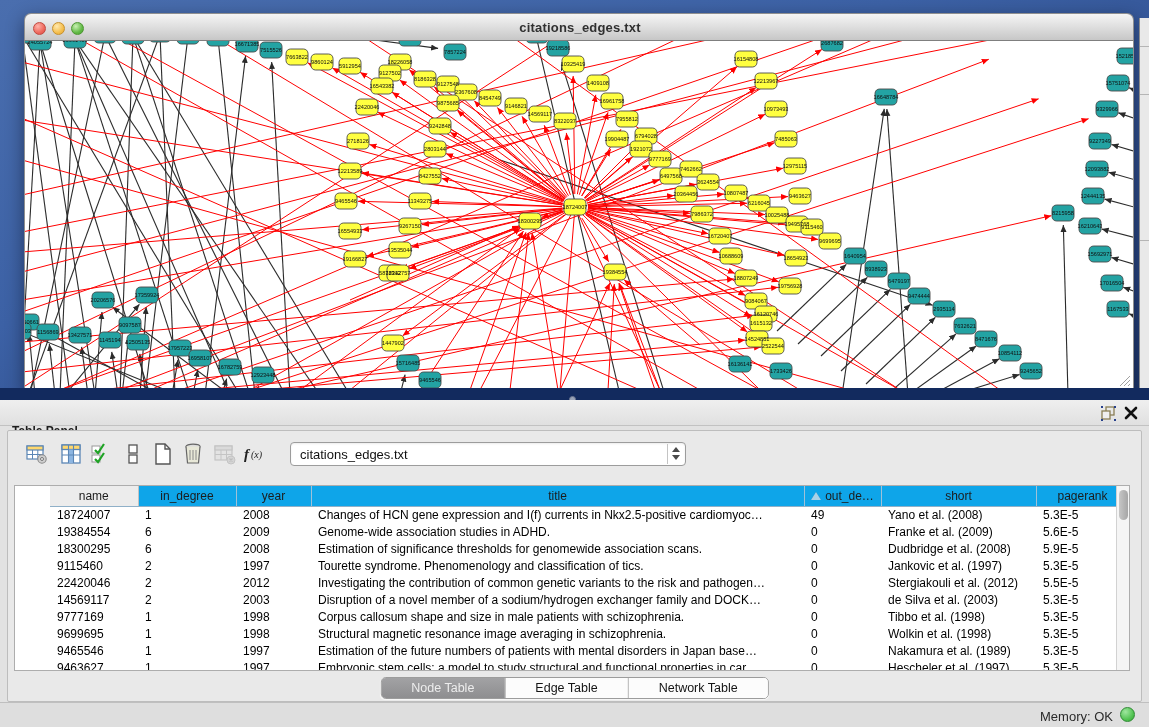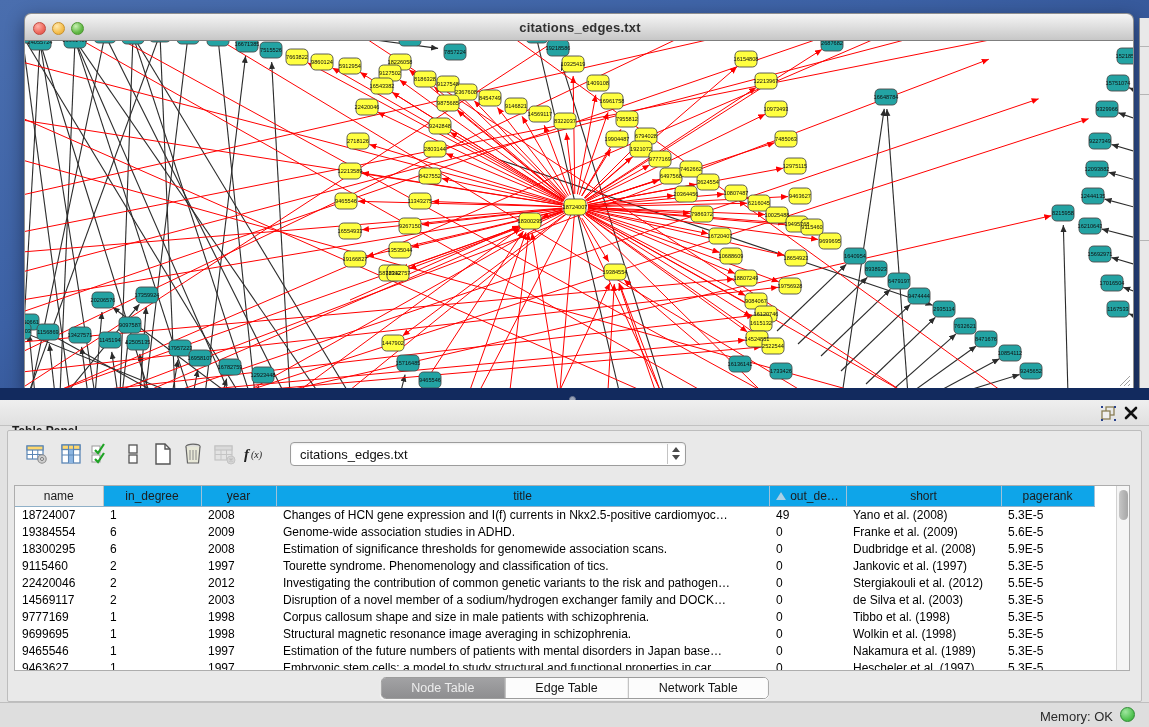--- a/index.html
+++ b/index.html
@@ -61,21 +61,21 @@
   #combo-stepper { position:absolute; right:1px; top:1px; width:17px; height:20px;
     border-left:1px solid #c4c4c4; }
   .arr-up, .arr-dn { position:absolute; left:4px; width:0; height:0;
     border-left:4px solid transparent; border-right:4px solid transparent; }
   .arr-up { top:3px;  border-bottom:5px solid #4a4a4a; }
   .arr-dn { top:11px; border-top:5px solid #4a4a4a; }
 
   
   #tp-table-wrap { position:absolute; left:6px; top:54px; width:1116px; height:186px;
     background:#ffffff; border:1px solid #adadad; overflow:hidden; }
-  table { border-collapse:collapse; table-layout:fixed; width:1079px; }
+  table { border-collapse:collapse; table-layout:fixed; width:1079px;margin-left:35px; }
   th { height:20px; font-size:12px; font-weight:normal; color:#1c1c1c;
     background:#0ea5e9; border-right:1px solid #9fc1d8; border-bottom:1px solid #8fb0c8;
     text-align:center; overflow:hidden; white-space:nowrap; cursor:pointer; }
   th.gray { background:#ececec; border-right:1px solid #c2c2c2; }
   td { height:17px; font-size:12px; color:#000; padding:0 0 0 7px;
     overflow:hidden; white-space:nowrap; text-overflow:clip; }
   .sort-tri { display:inline-block; width:0; height:0; margin-right:4px;
     border-left:5px solid transparent; border-right:5px solid transparent;
     border-bottom:8px solid #a8d2e8; position:relative; top:0px;
     filter:drop-shadow(0 0 0.5px #2a7ca8); }

